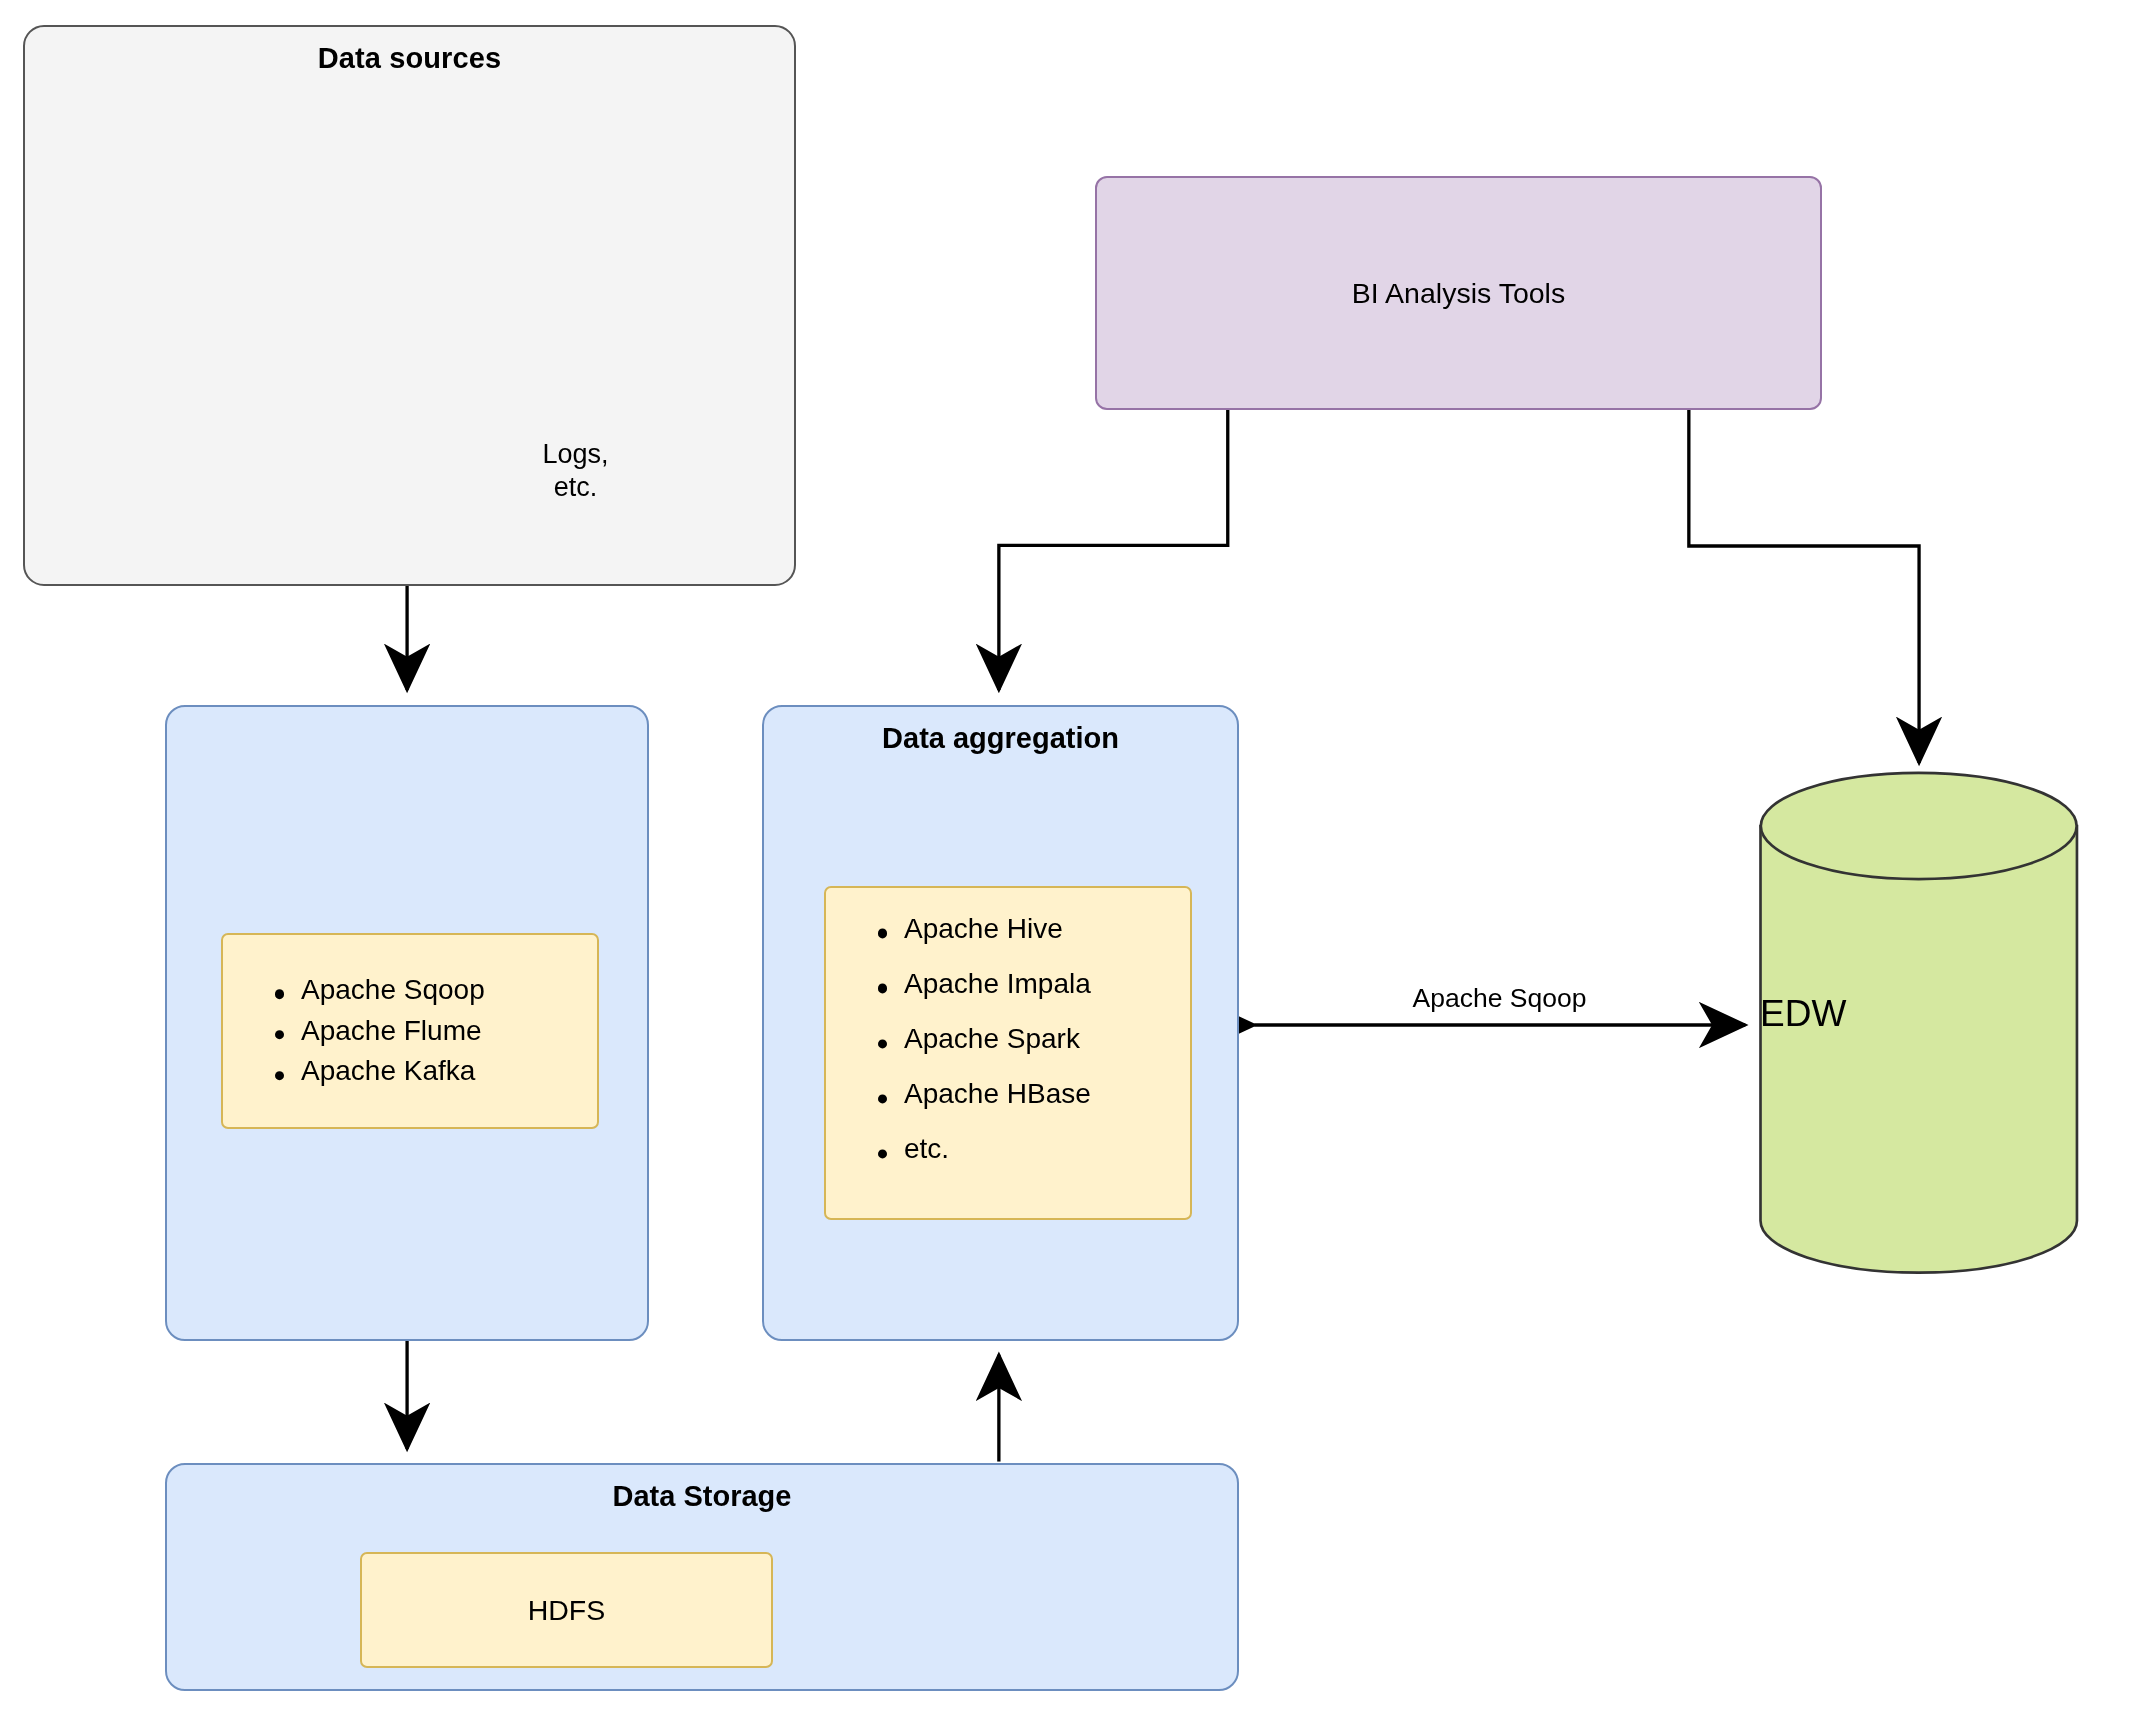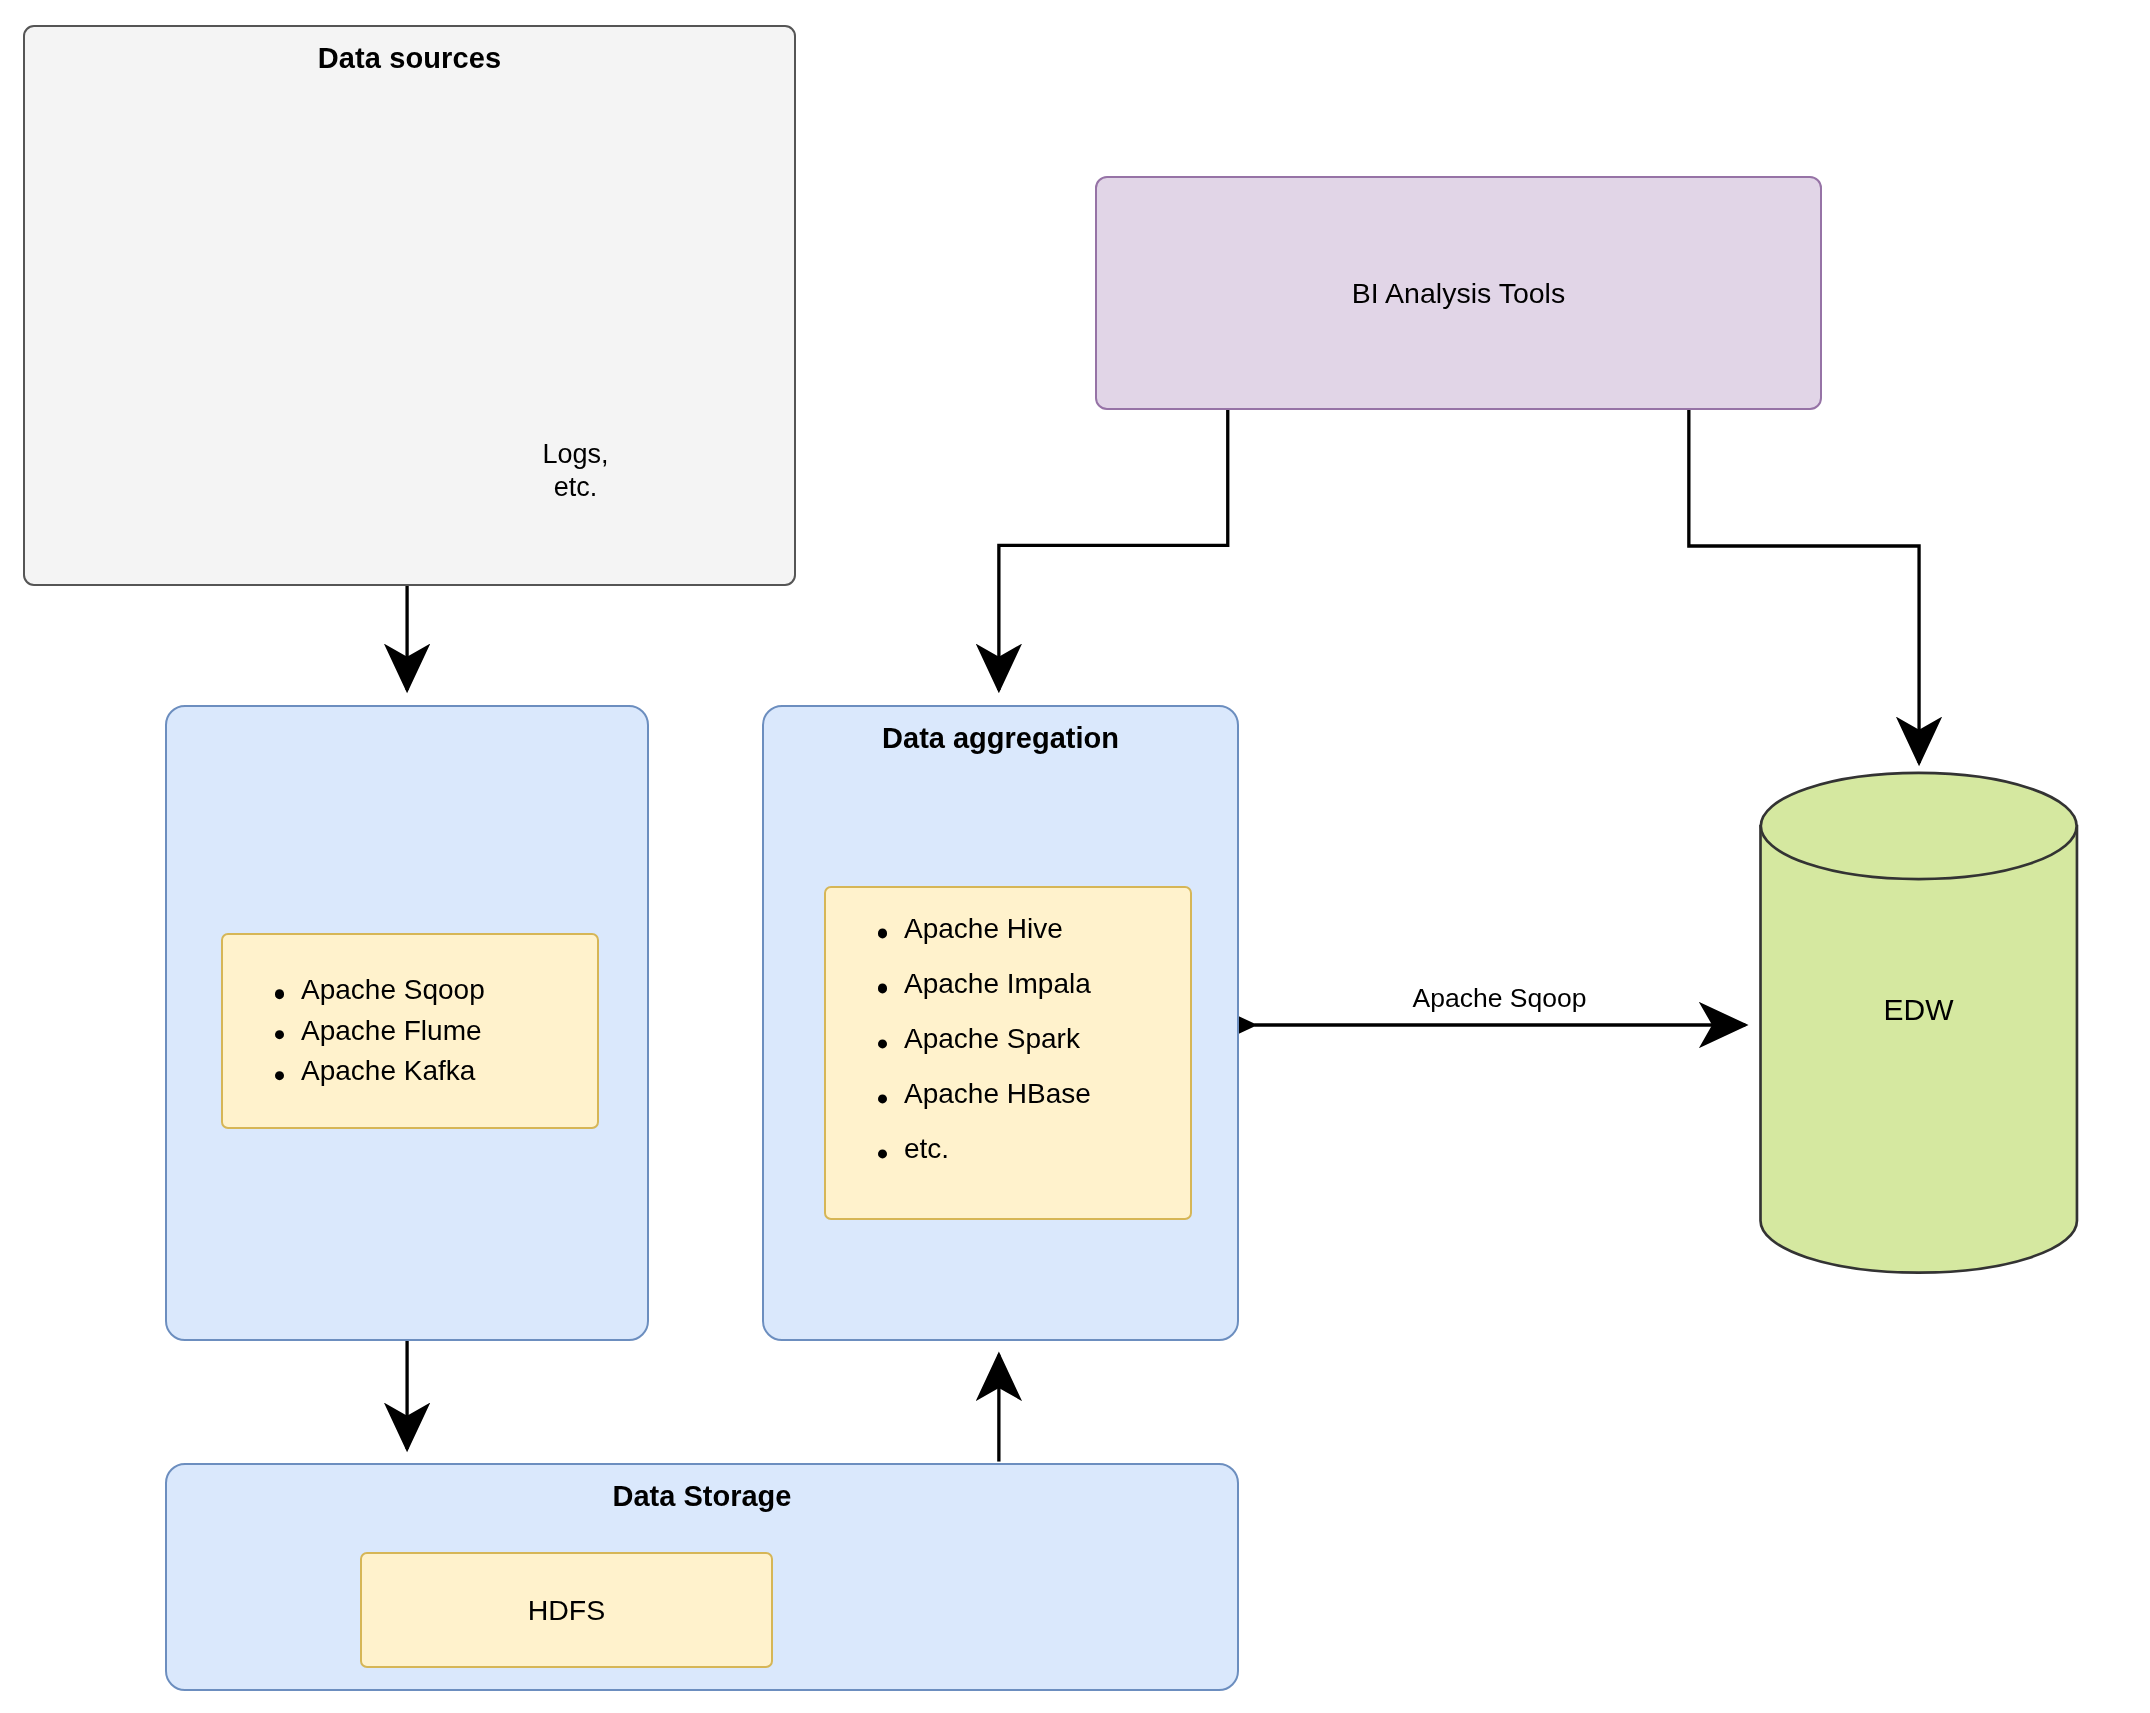--- a/index.html
+++ b/index.html
@@ -6,21 +6,21 @@
   body{width:2151px;height:1713px;position:relative;overflow:hidden;
        font-family:"Liberation Sans",sans-serif;color:#000;}
   #stage{position:absolute;left:0;top:0;width:2151px;height:1713px;}
   .svglayer{position:absolute;left:0;top:0;width:2151px;height:1713px;pointer-events:none;}
 
   .node{position:absolute;box-sizing:border-box;}
 
   
   .panel-sources{
     left:23px;top:25px;width:773px;height:561px;
-    background:#f4f4f4;border:2px solid #555555;border-radius:11px;
+    background:#f4f4f4;border:2px solid #555555;border-radius:21px;
   }
   .panel-title{
     position:absolute;left:0;right:0;top:14.6px;text-align:center;
     font-size:29px;font-weight:bold;letter-spacing:0.1px;
   }
   .srclabel{
     position:absolute;left:0;width:279px;text-align:center;
     font-size:27px;line-height:1.22;
   }
 
@@ -64,22 +64,22 @@
 
   .hdfsbox{
     left:135px;top:1550px;width:413px;height:116px;
   }
   .hdfs-label{
     position:absolute;left:0;right:0;top:50%;transform:translateY(-50%);
     text-align:center;font-size:28.5px;
   }
 
   .edw-label{
-    position:absolute;left:1760px;top:993px;width:317px;text-align:center;
-    font-size:30px;
+    position:absolute;left:1760px;top:993px;width:317px;
+    font-size:37px;
   }
   .sqoop-label{
     position:absolute;left:1357px;top:983px;width:285px;text-align:center;
     font-size:26.5px;background:#ffffff;
   }
 </style>
 </head>
 <body>
 
 <div id="stage">

